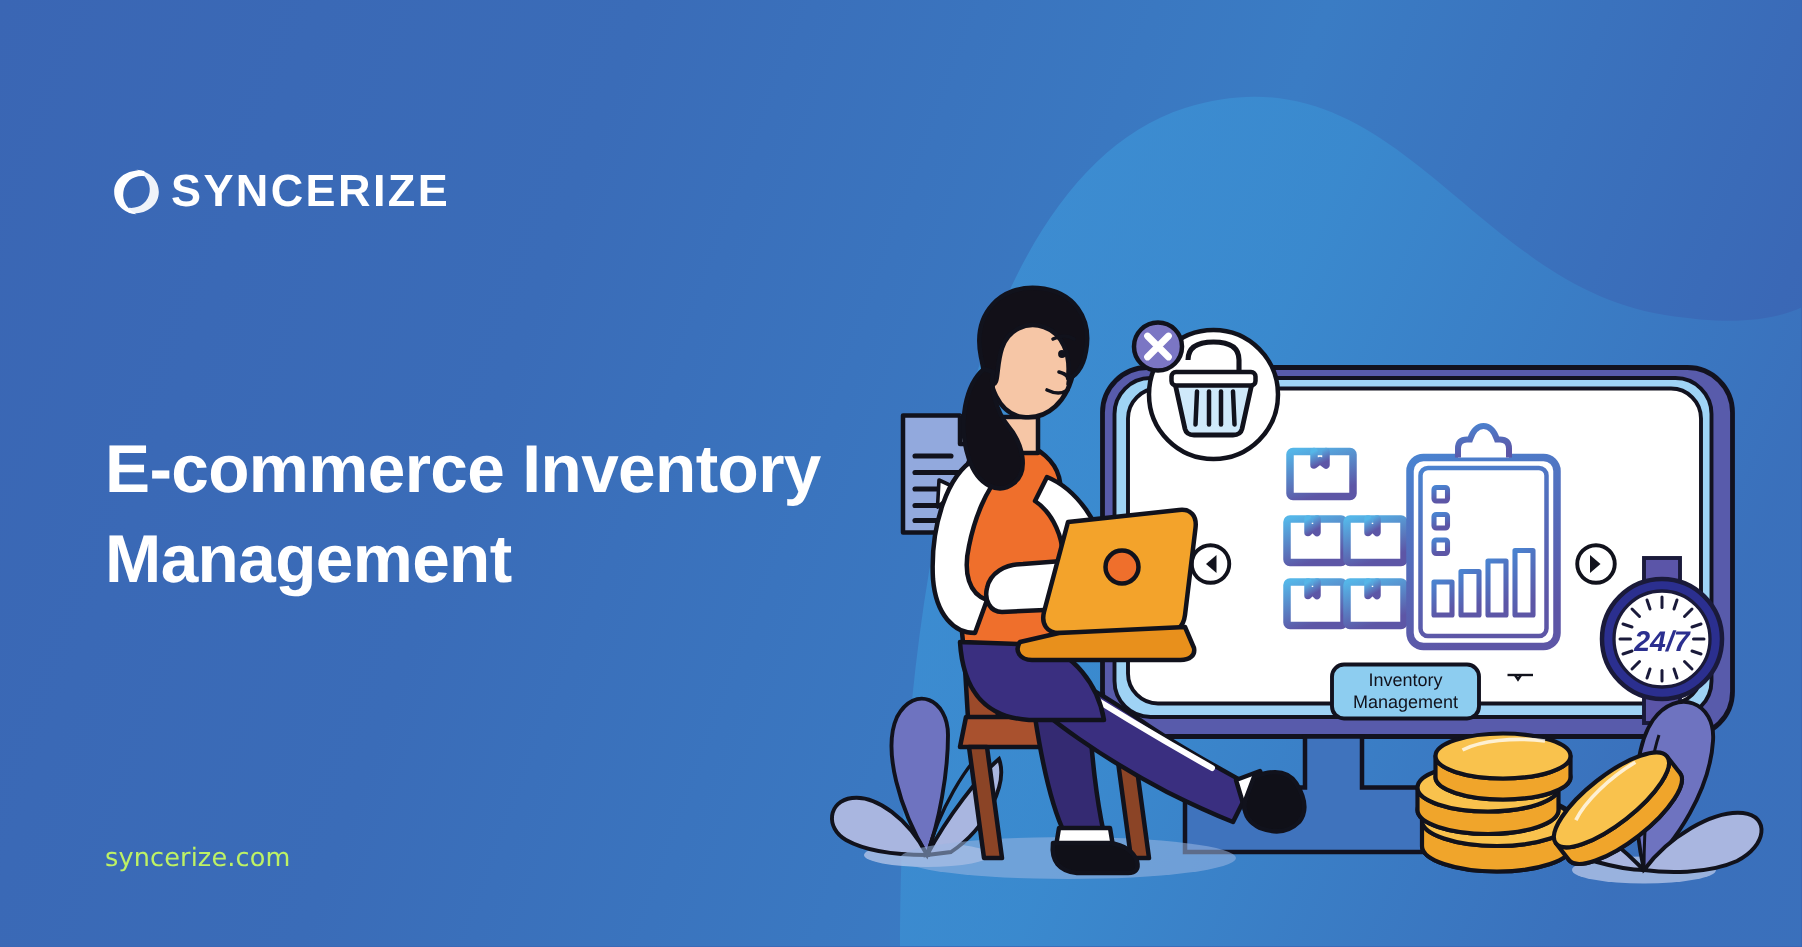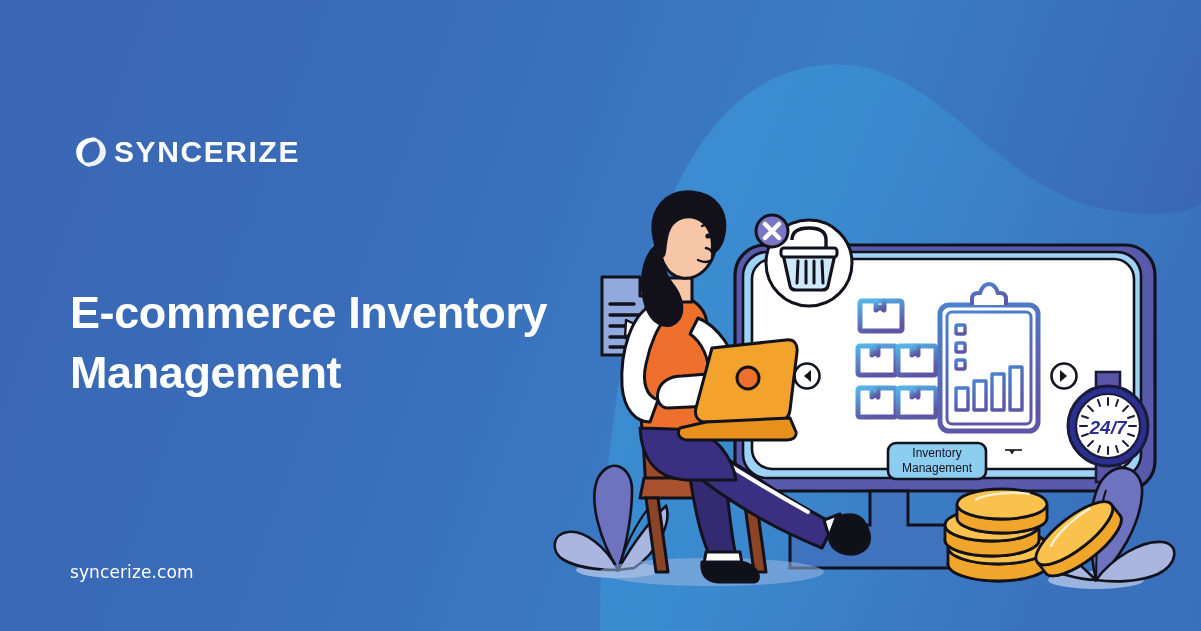--- a/index.html
+++ b/index.html
@@ -17,21 +17,21 @@
   .bg-base {
     position:absolute; inset:0;
     background:linear-gradient(110deg,#3a66b4 0%,#3a6cb8 30%,#3a7cc4 62%,#3a68b6 88%,#3a63b2 100%);
   }
   .bg-wave { position:absolute; inset:0; }
   .content { position:absolute; inset:0; }
 
   
   .logo-row {
     position:absolute; left:70px; top:107px;
-    display:flex; align-items:center; gap:2px;margin-top:24px;
+    display:flex; align-items:center; gap:2px;
   }
   .logo-mark { width:42px; height:42px; display:block; }
   .logo-word {
     color:#ffffff; font-size:30px; letter-spacing:1.6px;
     font-weight:700; line-height:1;
     font-family:"Liberation Sans", sans-serif;
   }
 
   
   .headline { position:absolute; left:70px; top:283px; width:600px; }
@@ -43,21 +43,21 @@
   .h-bold {
     color:#ffffff; font-size:45px; font-weight:700;
     line-height:1.33; letter-spacing:-0.4px;
     font-family:"Liberation Sans", sans-serif;
     white-space:nowrap;
   }
 
   
   .site-url {
     position:absolute; left:70px; top:562px;
-    color:#ffffff; font-size:17px; font-weight:400;
+    color:#bef264; font-size:17px; font-weight:400;
     letter-spacing:0.1px;
     font-family:"DejaVu Sans", sans-serif;
     text-align:right;
   }
 
   
   .illus { position:absolute; left:540px; top:160px; width:661px; height:471px; }
   .illus svg { display:block; width:661px; height:471px; }
 </style>
 </head>

